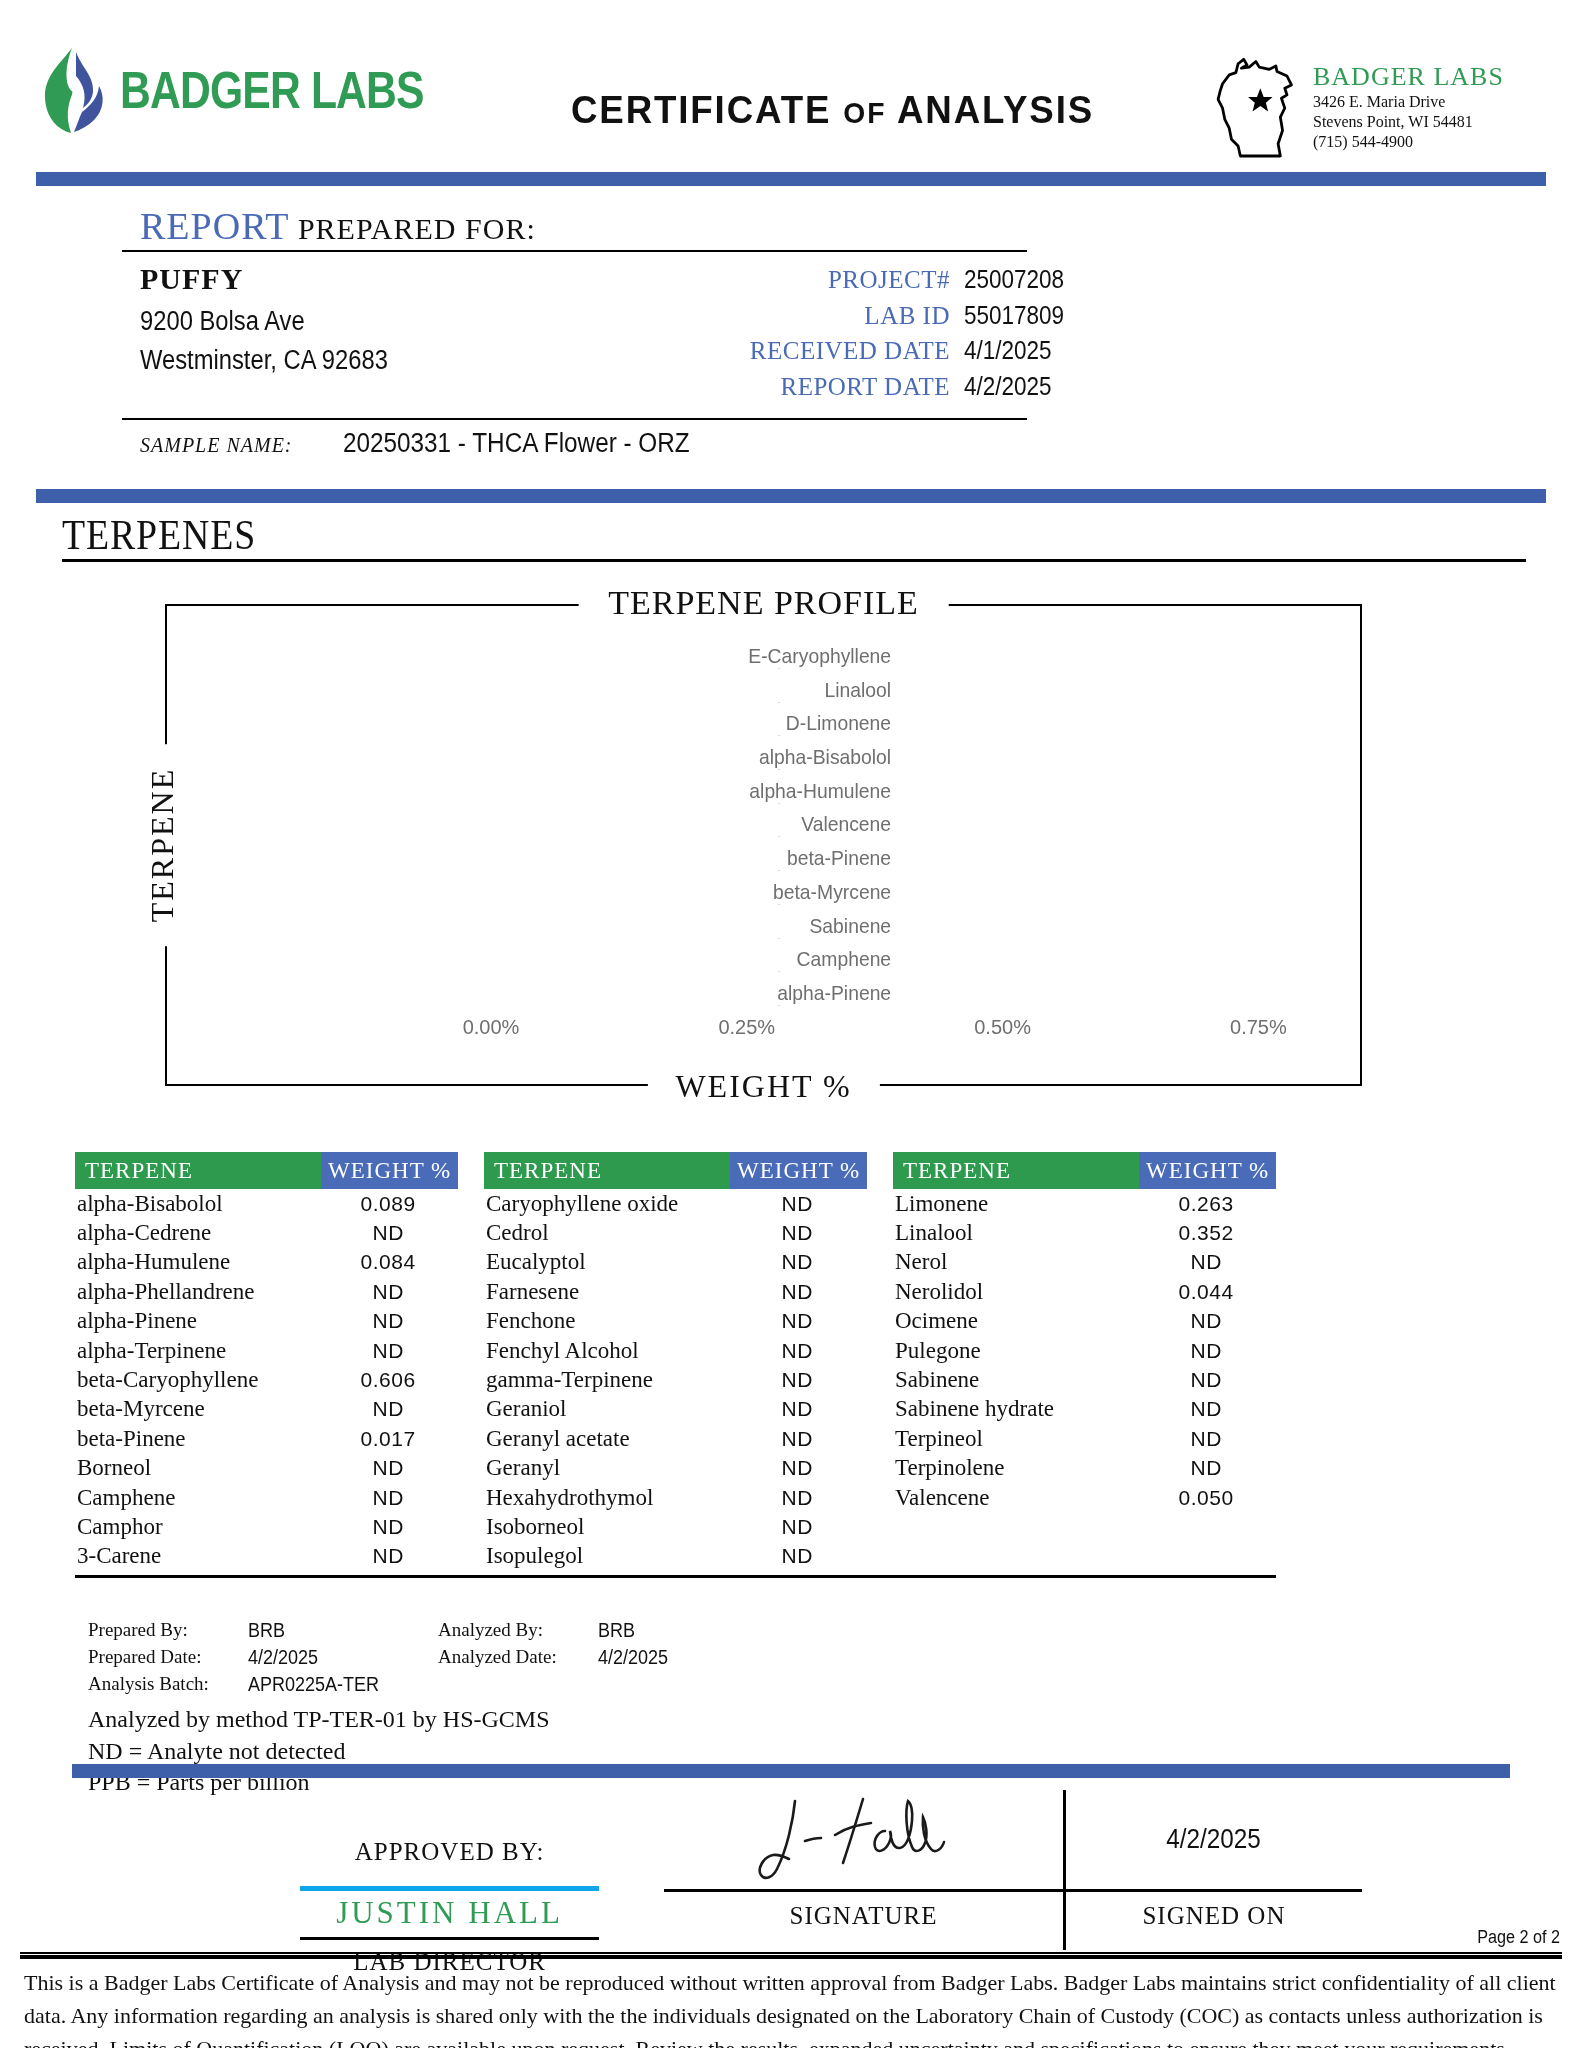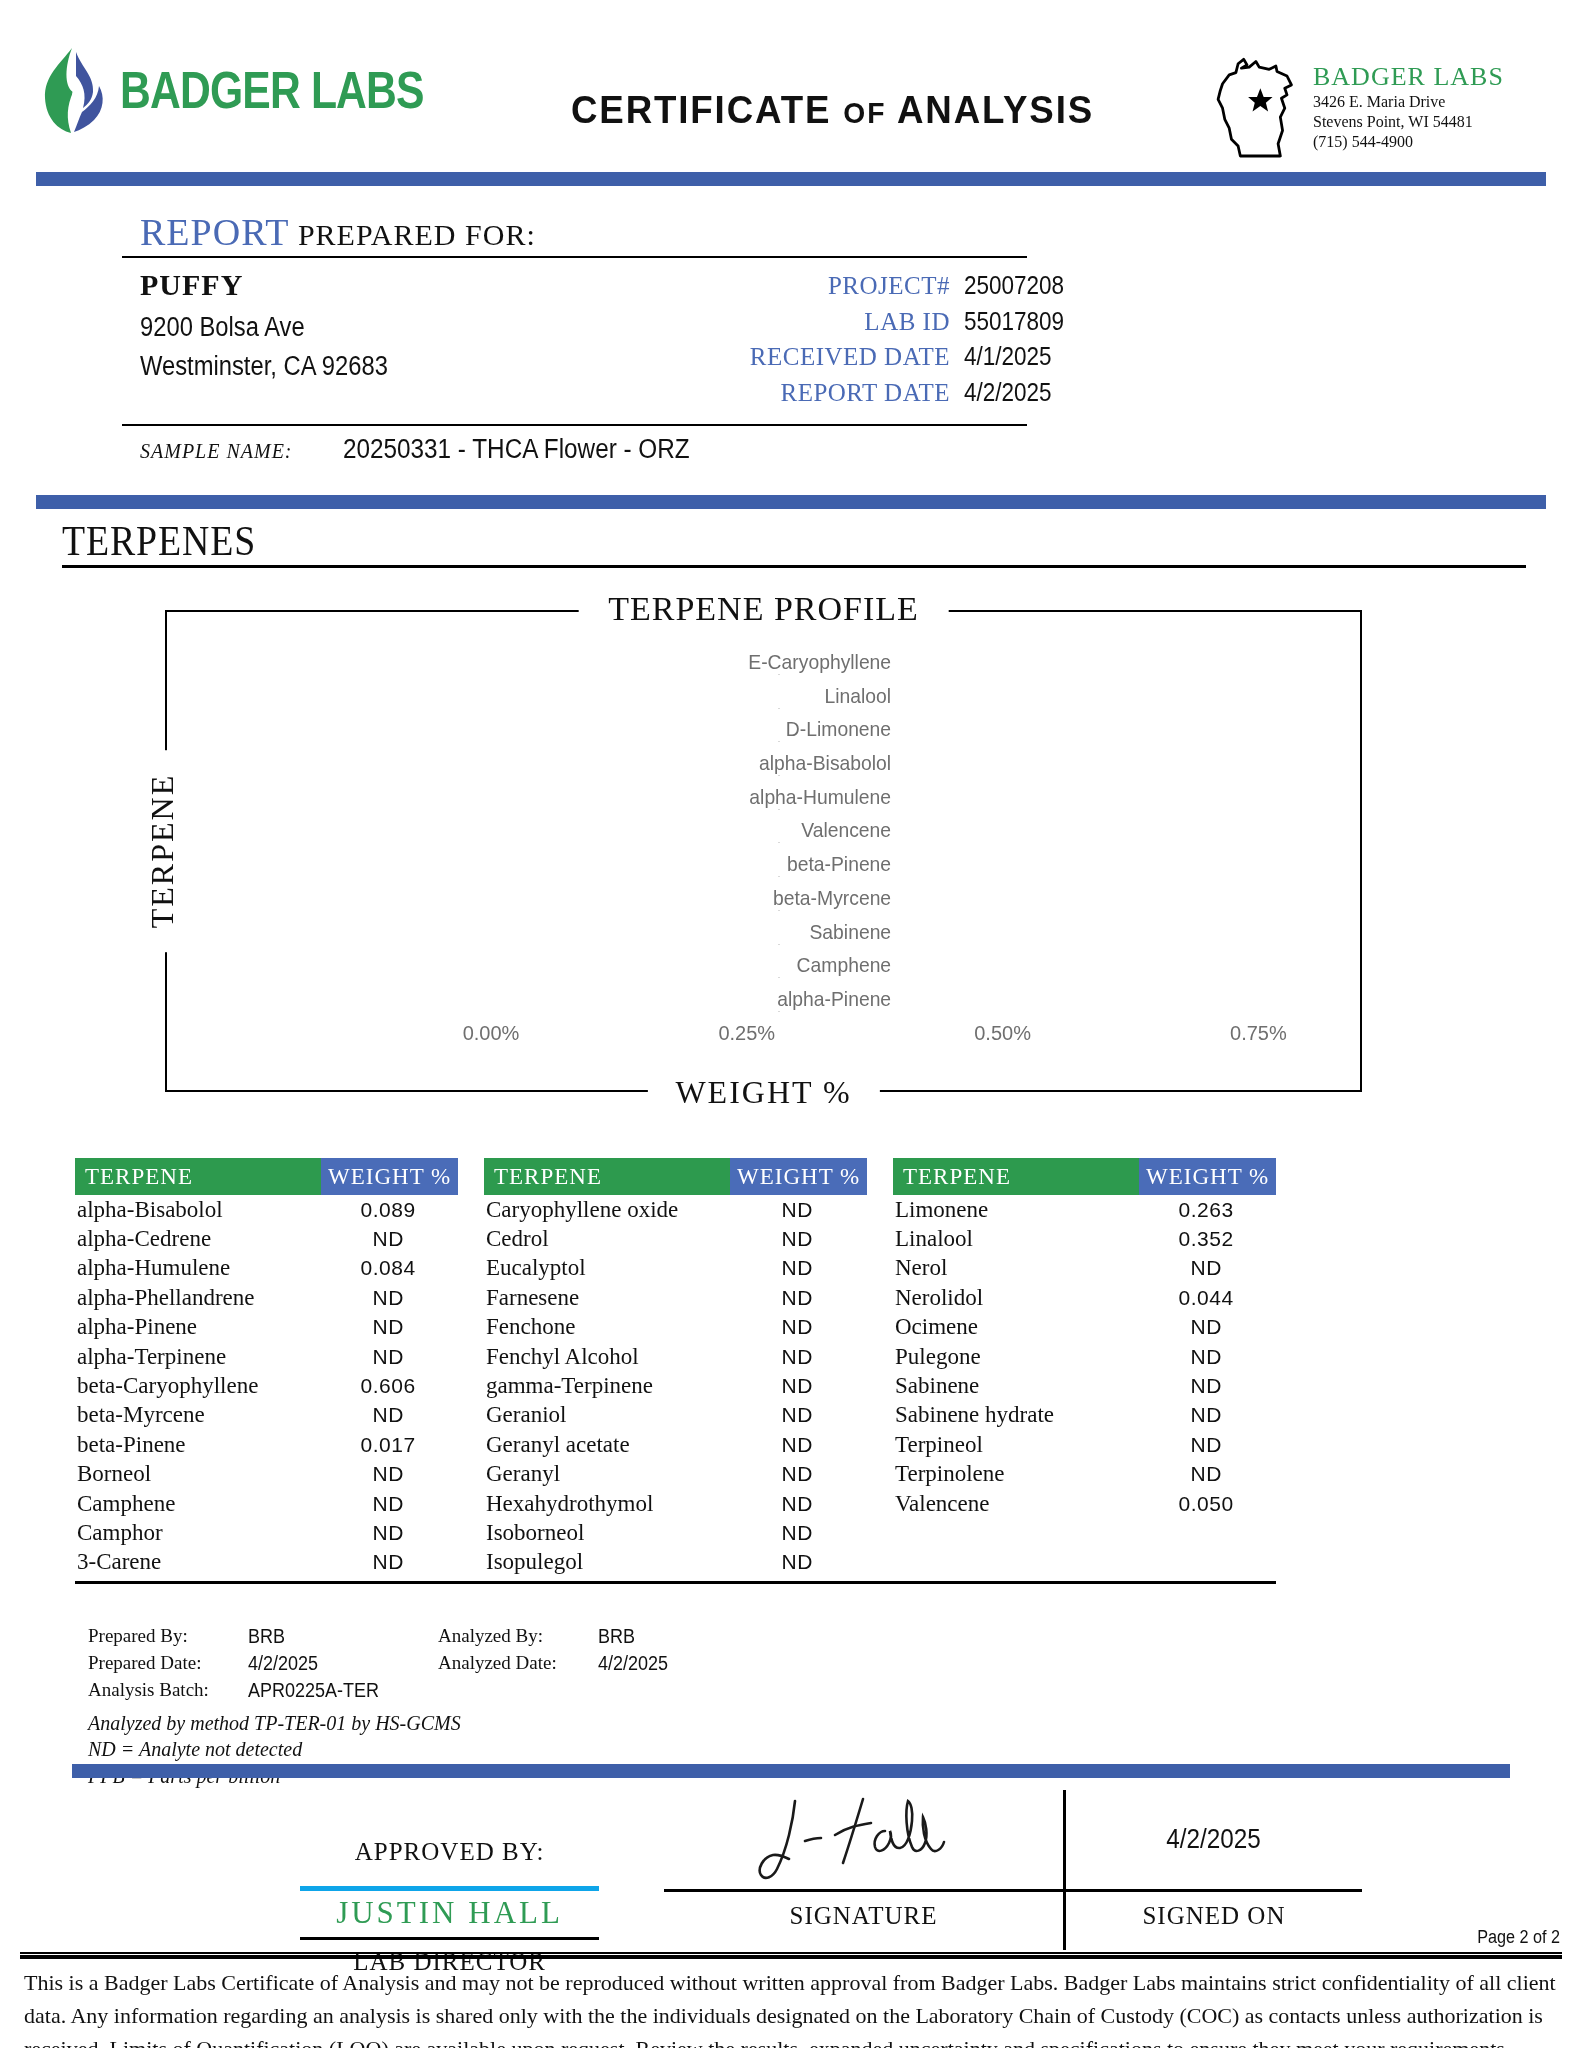--- a/index.html
+++ b/index.html
@@ -20,21 +20,21 @@
   .coa-title .of { font-size:30px; }
   .wi-block { display:flex; align-items:flex-start; gap:6px; width:345px; margin-top:4px; }
   .wi-text { padding-top:12px; }
   .wi-lab { color:#2f9b54; font-size:26px; letter-spacing:1px; white-space:nowrap; }
   .wi-addr { font-size:16px; line-height:1.25; white-space:nowrap; }
 
   .blue-bar { height:14px; background:#3e5fa9; margin:0 36px; }
   .bar1 { margin-top:10px; }
 
   
-  .report-sec { padding:24px 0 0 140px; position:relative; }
+  .report-sec { padding:18px 0 0 140px; position:relative; }
   .report-head { font-size:30px; letter-spacing:1px; }
   .report-head .blue { color:#4a6ab5; font-size:38px; }
   .rule1 { width:905px; border-bottom:2.5px solid #000; margin-top:2px; margin-left:-18px; }
   .report-cols { display:flex; margin-top:10px; }
   .client { width:520px; }
   .client-name { font-weight:bold; font-size:30px; letter-spacing:1px; }
   .client-addr { font-family:"Liberation Sans", sans-serif; font-size:27px; margin-top:6px;
     transform:scaleX(0.88); transform-origin:left top; line-height:1.45; }
   .meta { width:520px; margin-left:-85px; }
   .meta-row { display:flex; align-items:baseline; line-height:1.42; }
@@ -87,21 +87,21 @@
   .trow { display:flex; height:29.4px; align-items:center; }
   .tname { flex:1.9; font-size:23px; padding-left:2px; white-space:nowrap; }
   .tval { flex:1.1; text-align:center; font-family:"Liberation Sans", sans-serif; font-size:21px;
     letter-spacing:0.5px; }
 
   
   .notes { margin:10px 0 0 88px; font-size:20px; }
   .note-grid { display:grid; grid-template-columns:160px 190px 160px 220px; row-gap:4px;margin-top:41px; }
   .note-label { font-size:19px; }
   .note-val { font-family:"Liberation Sans", sans-serif; font-size:20px; transform:scaleX(0.9); transform-origin:left center; white-space:nowrap; }
-  .note-lines { margin-top:8px; line-height:1.32; font-size:20px;font-style:italic; }
+  .note-lines { margin-top:8px; line-height:1.32; font-size:24px; }
 
   .bar3 { position:absolute; left:36px; right:36px; top:1764px; height:14px; background:#3e5fa9; }
 
   
   .approval { position:absolute; top:1790px; left:300px; right:220px; display:flex; }
   .app-left { width:300px; text-align:center; margin-top:48px; }
   .app-by { font-size:25px; letter-spacing:1px; padding-bottom:20px; border-bottom:5px solid #0ea5e9; }
   .app-name { color:#2f9b54; font-size:31px; letter-spacing:3px; padding:4px 0 6px 0; border-bottom:3px solid #000; }
   .app-title { font-size:25px; letter-spacing:1px; padding-top:8px; }
   .app-mid { width:400px; margin-left:65px; display:flex; flex-direction:column; }

